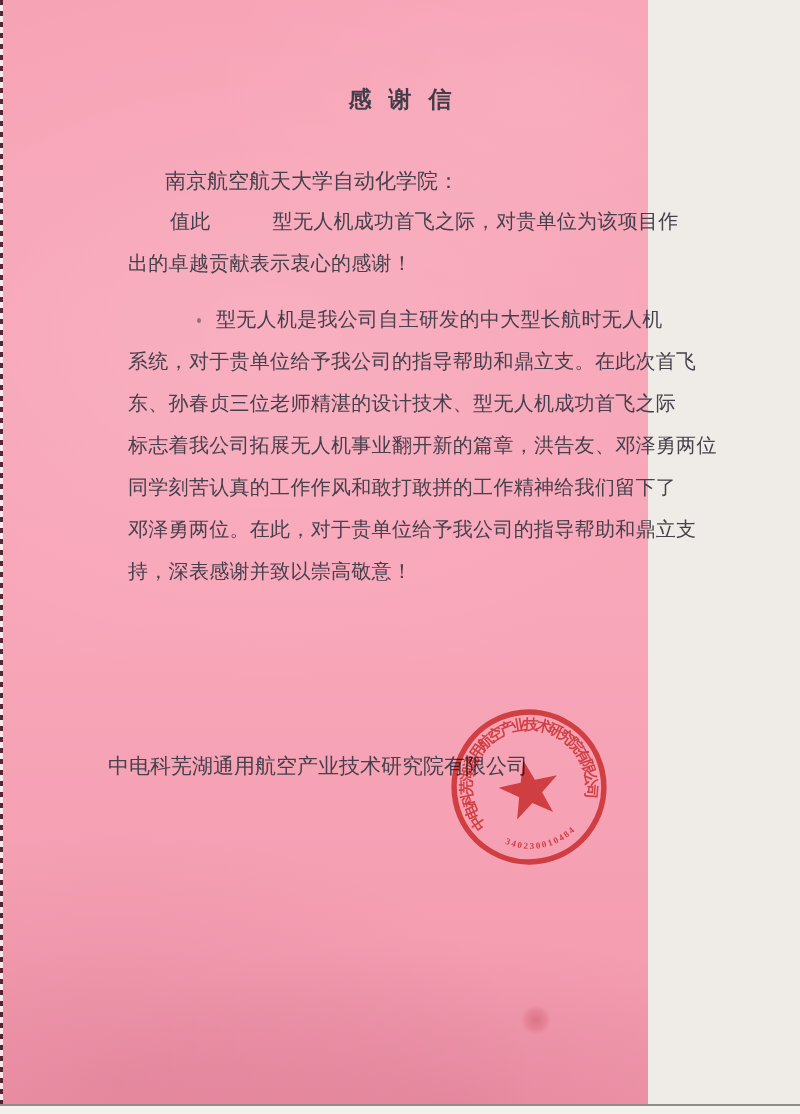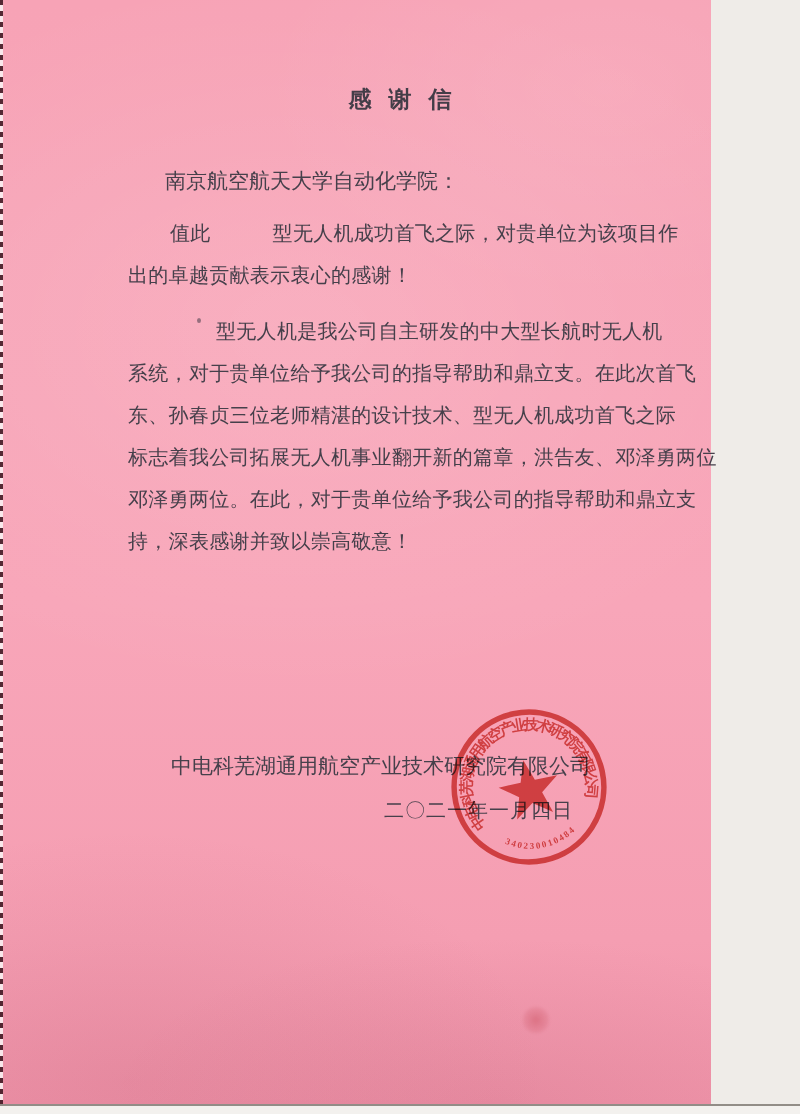--- a/index.html
+++ b/index.html
@@ -15,21 +15,21 @@
     font-family: "Liberation Serif", "DejaVu Serif", serif;
   }
   .scan {
     position: absolute;
     inset: 0;
   }
   
   .paper {
     position: absolute;
     left: 0; top: 0;
-    width: 711px; height: 1104px;
+    width: 648px; height: 1104px;
     background:
       radial-gradient(900px 600px at 42% 30%, rgba(255,255,255,0.12), rgba(255,255,255,0) 60%),
       radial-gradient(500px 300px at 85% 8%, rgba(255,255,255,0.08), rgba(255,255,255,0) 70%),
       radial-gradient(700px 420px at 18% 98%, rgba(150,45,75,0.12), rgba(150,45,75,0) 60%),
       radial-gradient(600px 260px at 70% 100%, rgba(140,40,70,0.10), rgba(140,40,70,0) 65%),
       linear-gradient(180deg, #f7a3b6 0%, #f8a6b9 55%, #f59eb2 85%, #f095aa 100%);
   }
   
   .scan-edge-left {
     position: absolute;
@@ -62,21 +62,21 @@
   }
   .recipient {
     position: absolute;
     left: 128px; top: 167px;
     font-size: 21px;
     color: #46404b;
     margin-left: 37px;
   }
   .letter-body {
     position: absolute;
-    left: 128px; top: 212px;
+    left: 128px; top: 200px;
     width: 560px;
     font-size: 20px;
     color: #46404b;
   }
   .para { margin: 0; }
   .para + .para { margin-top: 14px; }
   .line {
     height: 42px;
     line-height: 42px;
     white-space: nowrap;
@@ -143,28 +143,28 @@
     <div class="letter-body">
         <div class="para">
           <div class="line" style="padding-left: 42px;"><span>值此</span><span class="gap" style="width: 62px;"></span><span>型无人机成功首飞之际，对贵单位为该项目作</span></div>
           <div class="line"><span>出的卓越贡献表示衷心的感谢！</span></div>
         </div>
         <div class="para">
           <div class="line" style="padding-left: 88px;"><span>型无人机是我公司自主研发的中大型长航时无人机</span></div>
           <div class="line"><span>系统，对于贵单位给予我公司的指导帮助和鼎立支。在此次首飞</span></div>
           <div class="line"><span>东、孙春贞三位老师精湛的设计技术、型无人机成功首飞之际</span></div>
           <div class="line"><span>标志着我公司拓展无人机事业翻开新的篇章，洪告友、邓泽勇两位</span></div>
+          <div class="line"><span>同学刻苦认真的工作作风和敢打敢拼的工作精神给我们留下了</span></div>
           <div class="line"><span>邓泽勇两位。在此，对于贵单位给予我公司的指导帮助和鼎立支</span></div>
           <div class="line"><span>持，深表感谢并致以崇高敬意！</span></div>
         </div>
       </div>
 
     <div class="sig-company">中电科芜湖通用航空产业技术研究院有限公司</div>
 
-    <div class="sig-date">二〇二一年一月四日</div>
 
     <svg class="seal" viewBox="0 0 176 176">
       <circle class="red-stroke" cx="88" cy="88" r="74" stroke-width="5.5"></circle>
       <path id="sealArcPath" d="M 38.6 116.5 A 57 57 0 1 1 137.4 116.5" fill="none"></path>
       <path id="sealCodePath" d="M 52.9 137.6 A 63 63 0 0 0 126.8 137.6" fill="none"></path>
       <text class="arc-text">
         <textPath href="#sealArcPath" textLength="232" lengthAdjust="spacing">中电科芜湖通用航空产业技术研究院有限公司</textPath>
       </text>
       <polygon class="red-fill" points="88,61 95.2,82.1 117.5,82.4 99.6,95.8 106.2,117.1 88,104.2 69.8,117.1 76.4,95.8 58.5,82.4 80.8,82.1"></polygon>
       <text class="code-text">

